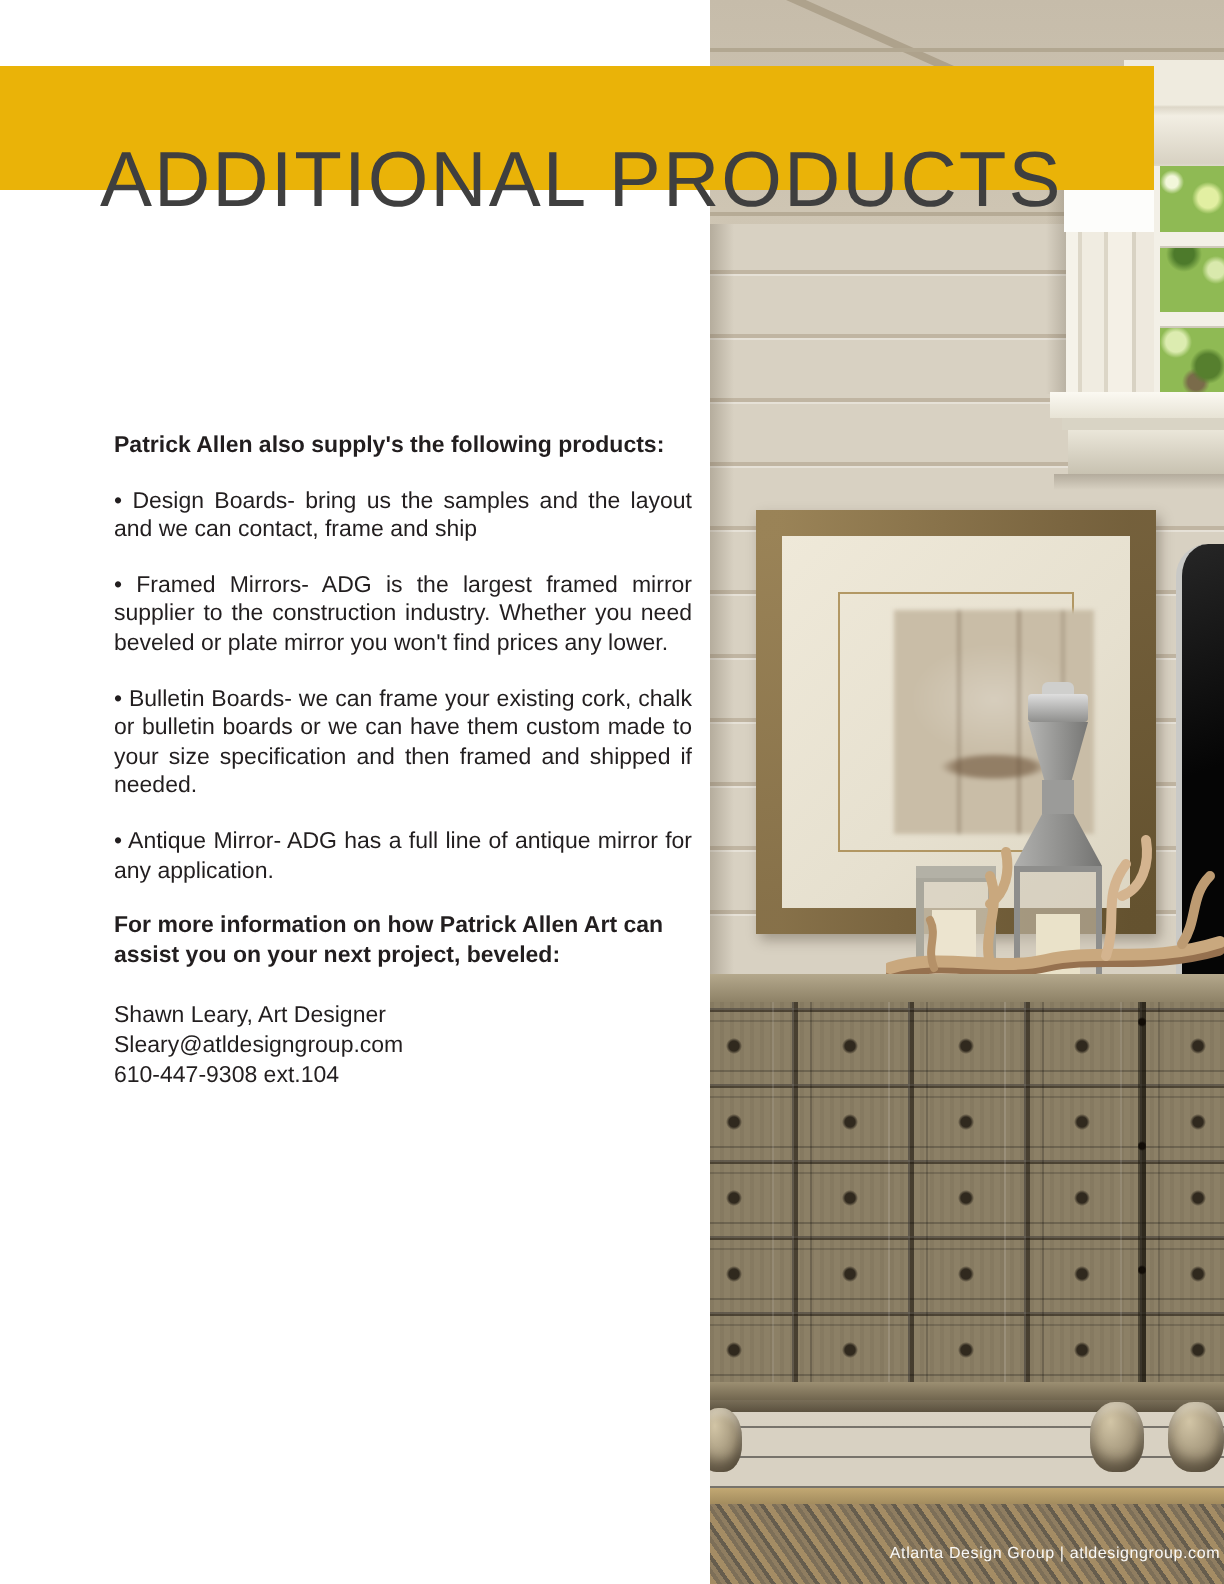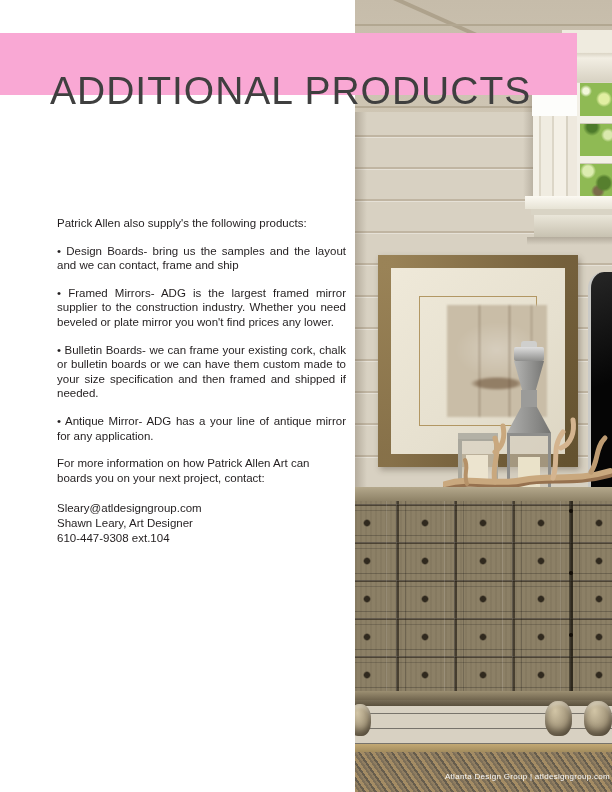--- a/index.html
+++ b/index.html
@@ -131,30 +131,30 @@
   .foot.f3{left:229px;top:701px;width:28px;height:35px;}
 
   .rug{position:absolute;left:0;top:744px;width:257px;height:48px;
     background:repeating-linear-gradient(55deg,#a48c64 0 3px,#7d6f58 3px 5px,#8f7d60 5px 7px,#665d4d 7px 9px);}
   .rug-binding{position:absolute;left:0;top:0;width:257px;height:8px;
     background:linear-gradient(#c2a873,#a38c5e);}
   .credit{position:absolute;left:0;top:28px;width:257px;text-align:center;
     color:rgba(255,255,255,.95);font-size:8px;letter-spacing:.3px;margin-left:44px;}
 
   
-  .band{position:absolute;left:0;top:33px;width:577px;height:62px;background:#f9a8d4;z-index:6;}
+  .band{position:absolute;left:0;top:33px;width:577px;height:62px;background:#eab308;z-index:6;}
   .title{position:absolute;left:50px;top:0;height:62px;line-height:64px;
     font-size:39px;font-weight:100;letter-spacing:1px;color:#3f3f3f;white-space:nowrap;
     font-family:"Liberation Sans","DejaVu Sans",sans-serif;}
   .band-ext{position:absolute;left:532px;top:95px;width:45px;height:21px;background:#fdfdfb;z-index:5;}
 
   .copy{position:absolute;left:57px;top:216px;width:289px;color:#221e1f;
     font-size:11.5px;line-height:14.6px;z-index:4;}
   .copy p{margin:0 0 13px 0;text-align:justify;}
-  .copy p.no-just{text-align:left;}
+  .copy p.no-just{text-align:left;font-weight:bold;}
   .contact{margin-top:16px;}
   .contact div{line-height:14.6px;}
 </style>
 </head>
 <body>
 
 <div class="page">
 
   <div class="photo">
     <div class="ceiling">
@@ -227,22 +227,22 @@
   <div class="band-ext"></div>
   <div class="band">
     <h1 class="title">ADDITIONAL PRODUCTS</h1>
   </div>
 
   <div class="copy">
     <p class="no-just">Patrick Allen also supply's the following products:</p>
     <p>• Design Boards- bring us the samples and the layout and we can contact, frame and ship</p>
     <p>• Framed Mirrors- ADG is the largest framed mirror supplier to the construction industry. Whether you need beveled or plate mirror you won't find prices any lower.</p>
     <p>• Bulletin Boards- we can frame your existing cork, chalk or bulletin boards or we can have them custom made to your size specification and then framed and shipped if needed.</p>
-    <p>• Antique Mirror- ADG has a your line of antique mirror for any application.</p>
-    <p class="no-just">For more information on how Patrick Allen Art can boards you on your next project, contact:</p>
+    <p>• Antique Mirror- ADG has a full line of antique mirror for any application.</p>
+    <p class="no-just">For more information on how Patrick Allen Art can assist you on your next project, beveled:</p>
     <div class="contact">
+      <div>Shawn Leary, Art Designer</div>
       <div>Sleary@atldesigngroup.com</div>
-      <div>Shawn Leary, Art Designer</div>
       <div>610-447-9308 ext.104</div>
     </div>
   </div>
 
 </div>
 
 </body></html>

